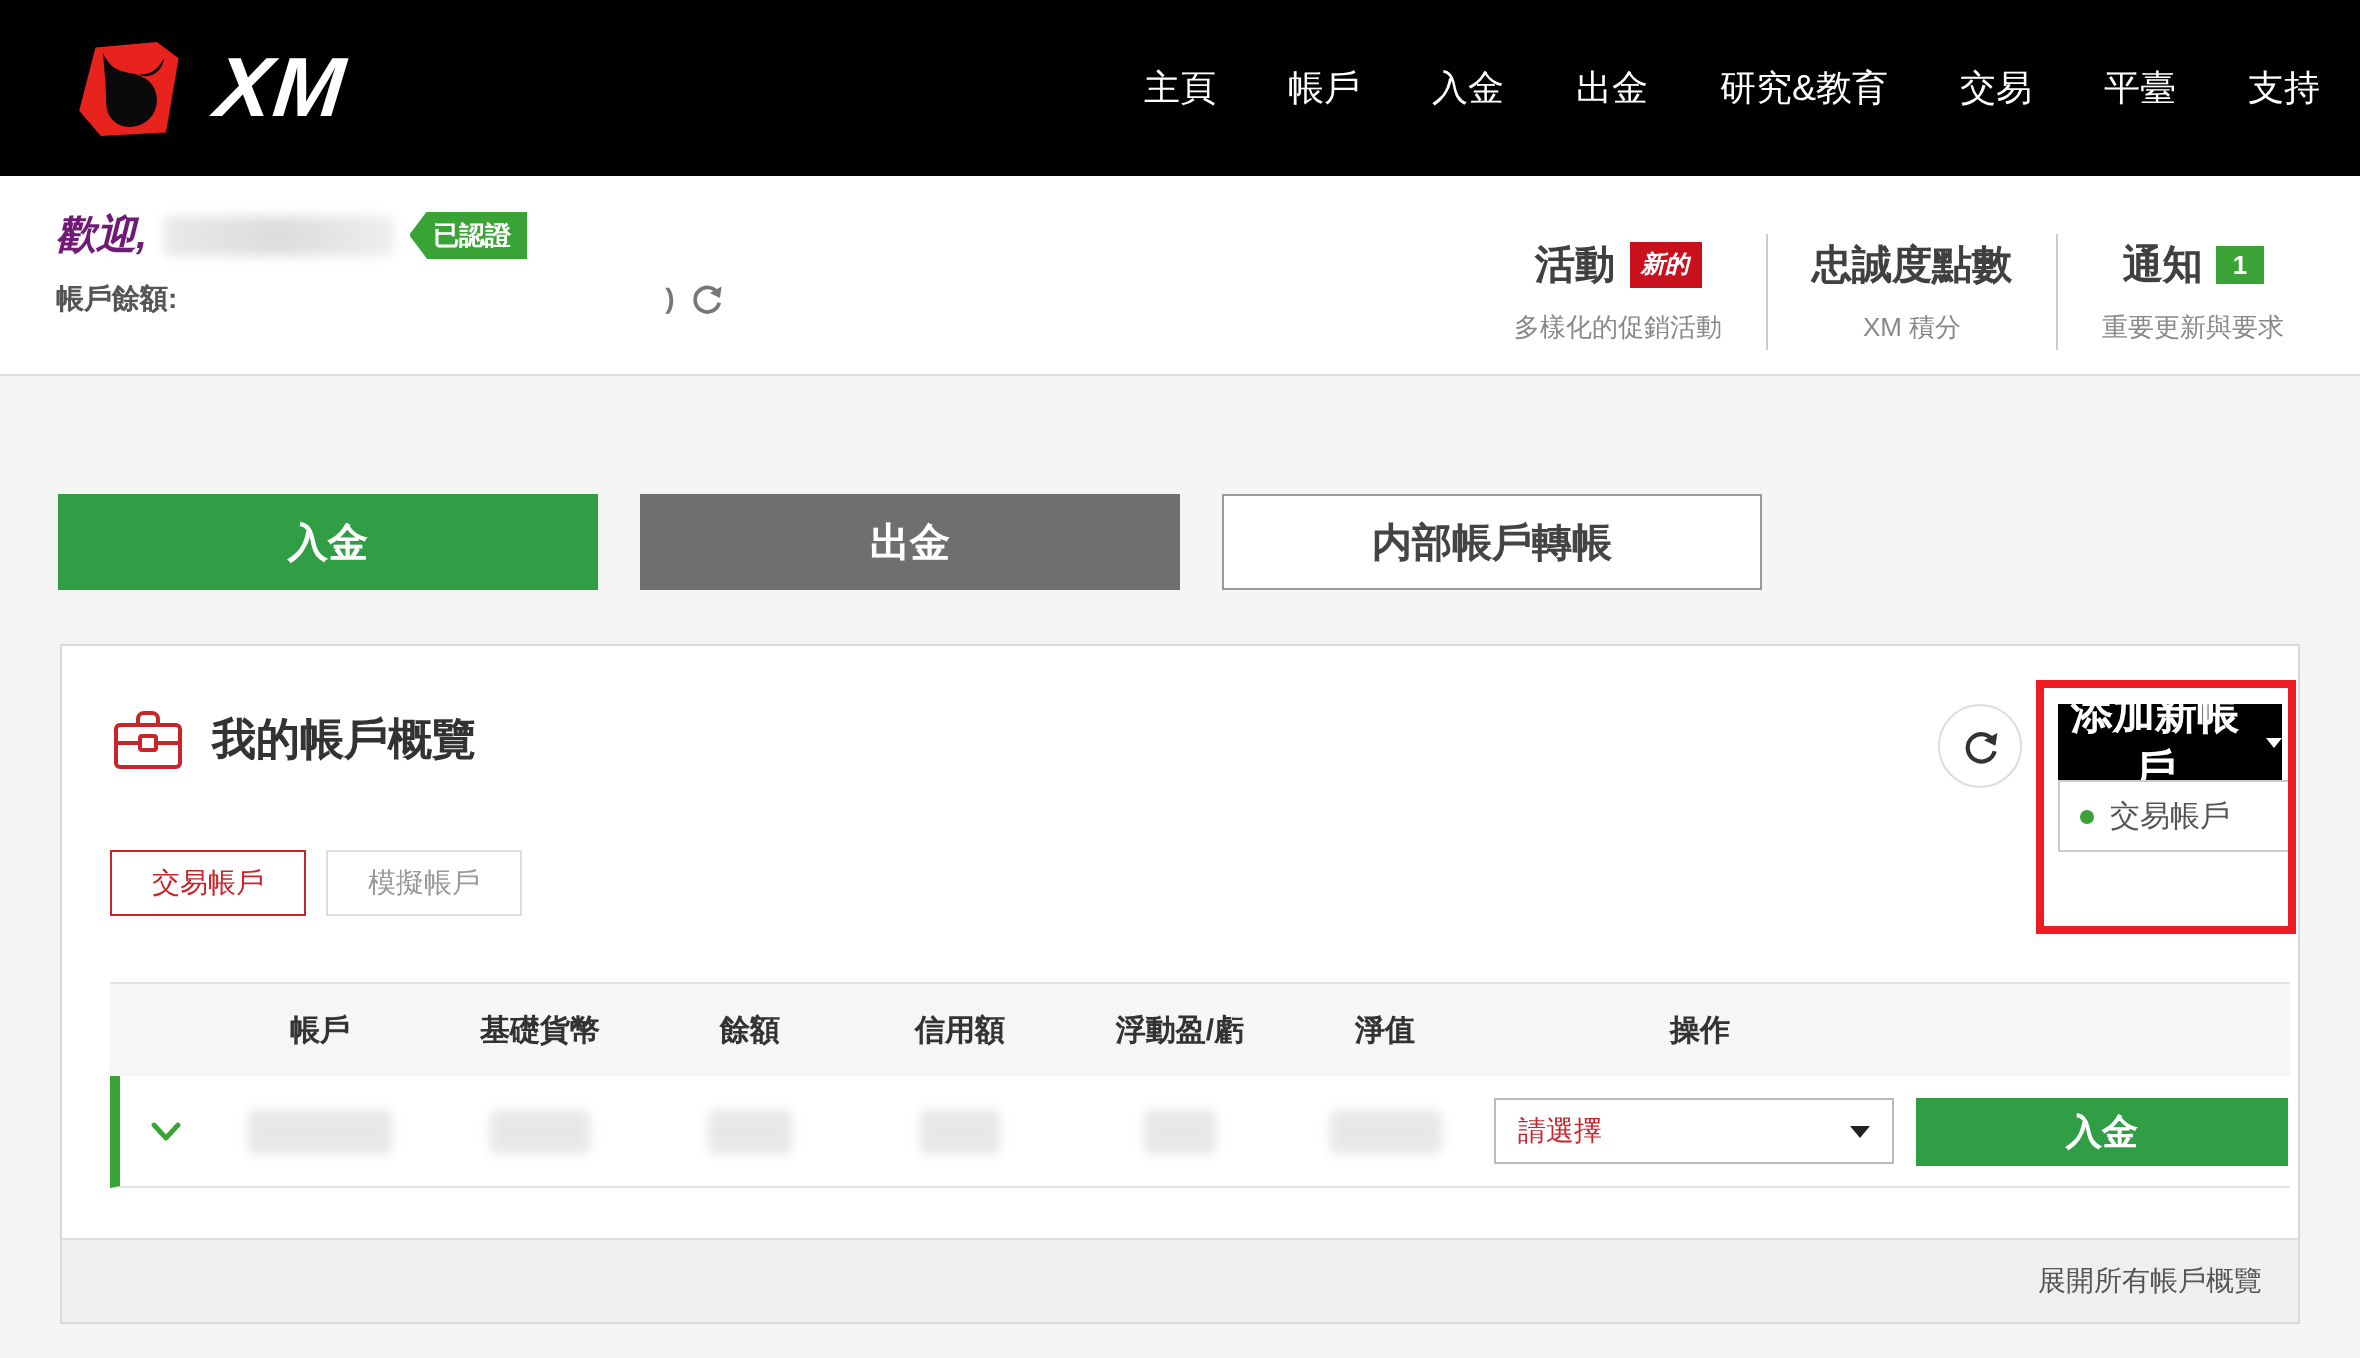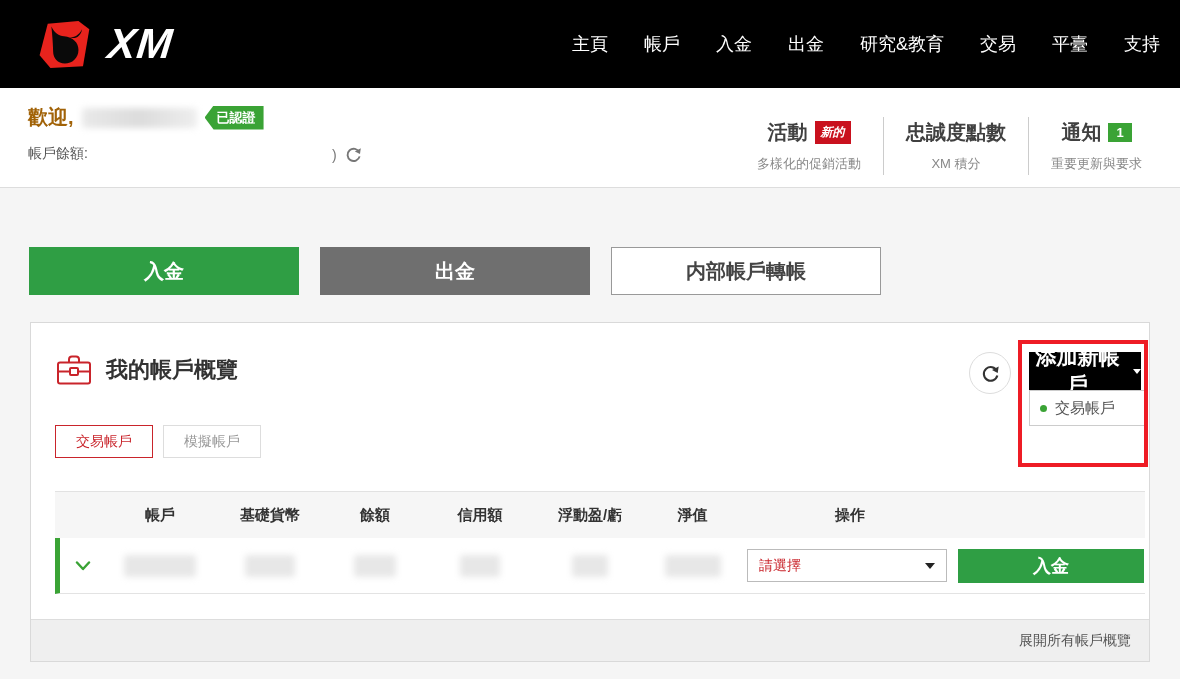--- a/index.html
+++ b/index.html
@@ -9,25 +9,25 @@
   
   .topnav { height:88px; background:#000; display:flex; align-items:center; justify-content:space-between; padding:0 20px 0 28px; }
   .logo { display:flex; align-items:center; gap:8px; cursor:pointer; }
   .logo-text { color:#fff; font-size:42px; font-weight:bold; font-style:italic; letter-spacing:1px; transform:skewX(-6deg); }
   .nav { display:flex; align-items:center; gap:36px;text-align:right; }
   .nav a { color:#fff; font-size:18px; text-decoration:none; cursor:pointer; white-space:nowrap; }
 
   
   .welcome { height:100px; background:#fff; border-bottom:1px solid #ddd; display:flex; justify-content:space-between; padding:16px 16px 0 28px; }
   .w-line1 { display:flex; align-items:center; gap:8px; }
-  .greeting { font-size:20px; font-weight:bold; color:#a16207; }
+  .greeting { font-size:20px; font-weight:bold; color:#701a75;font-style:italic; }
   .blur { display:inline-block; filter:blur(3px); border-radius:3px; }
   .name-blur { width:115px; height:20px; background:linear-gradient(90deg,#e9e9e9,#dcdcdc,#eee); }
   .verified-badge { background:#3aa335; color:#fff; font-size:13px; font-weight:bold; padding:3px 8px 3px 12px; clip-path:polygon(9px 0,100% 0,100% 100%,9px 100%,0 50%); }
-  .w-line2 { display:flex; align-items:flex-end; gap:6px; margin-top:10px; font-size:14px; color:#555; }
+  .w-line2 { display:flex; align-items:flex-start; gap:6px; margin-top:10px; font-size:14px; color:#555;font-weight:bold; }
   .balance-blur { width:232px; height:22px; background:linear-gradient(90deg,#e3efe3,#e9e9e9,#d9ead c,#e3efe3); background:linear-gradient(90deg,#e4efe4,#e8e8e8,#dcead f,#e4efe4); }
   .paren { color:#777; }
   .mini-refresh { cursor:pointer; display:inline-flex; margin-left:2px; }
 
   .quicklinks { display:flex; align-items:center; }
   .ql { text-align:center; padding:0 22px; cursor:pointer; }
   .ql-title-row { display:flex; align-items:center; justify-content:center; gap:7px; }
   .ql-title { font-size:20px; font-weight:bold; color:#404040; }
   .badge-red { background:#c9111e; color:#fff; font-size:12px; font-weight:bold; font-style:italic; padding:3px 6px; }
   .badge-green { background:#3aa335; color:#fff; font-size:13px; font-weight:bold; padding:2px 8px; }

